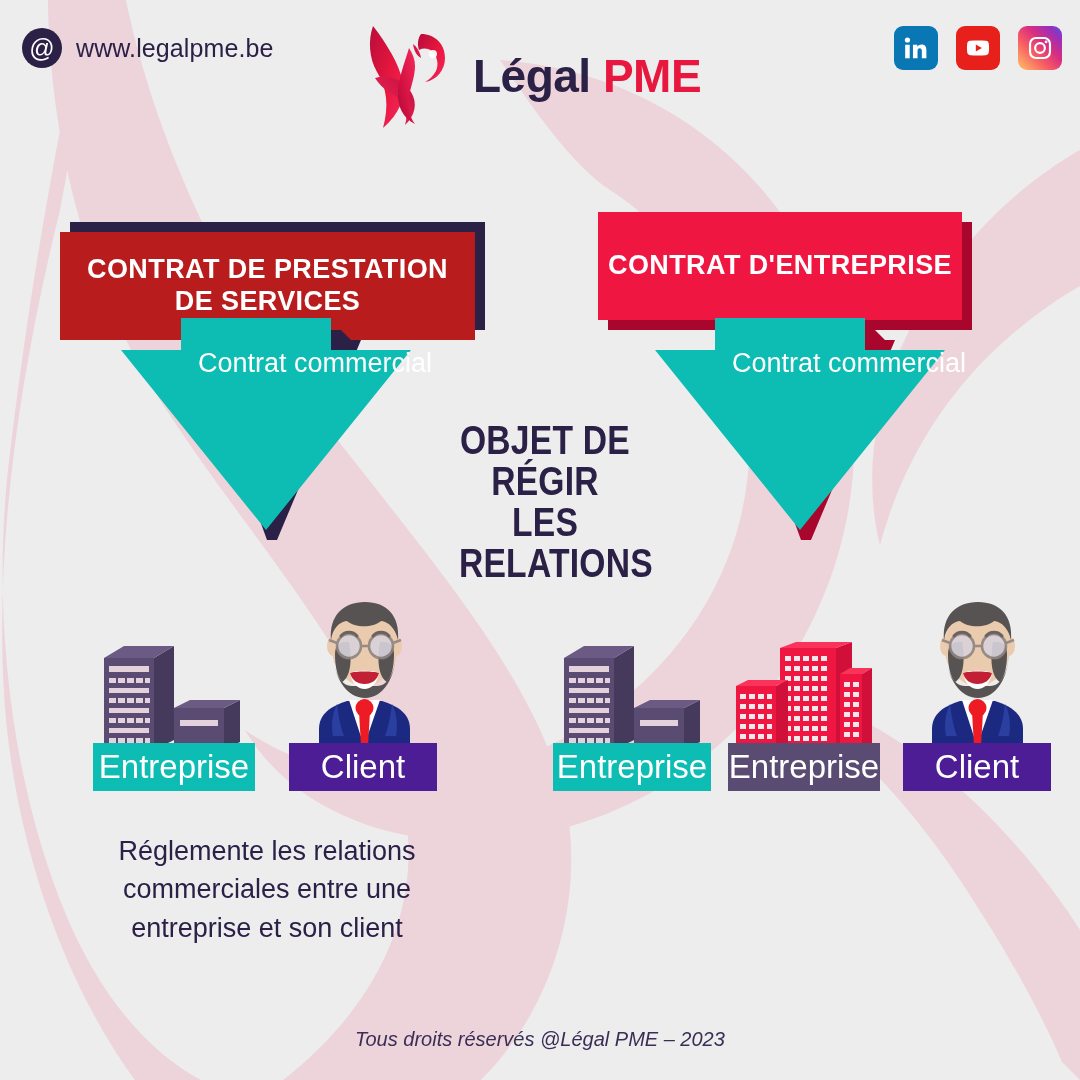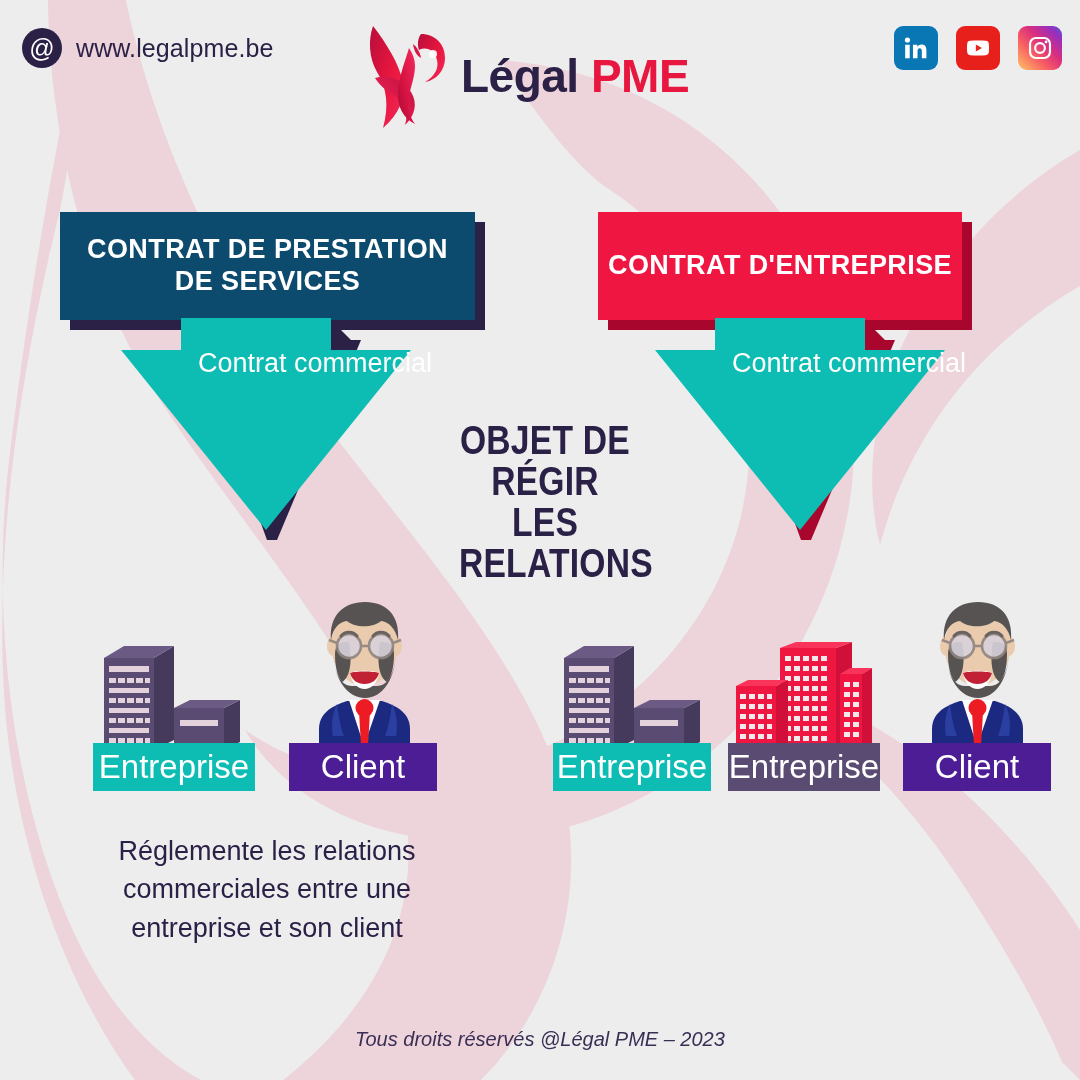--- a/index.html
+++ b/index.html
@@ -19,42 +19,42 @@
   .header { position:absolute; top:0; left:0; width:1080px; height:150px; z-index:5; }
 
   .site-url { position:absolute; left:22px; top:28px; display:flex; align-items:center; gap:14px; }
   .at-badge {
     width:40px; height:40px; border-radius:50%; background:#2B2046;
     display:flex; align-items:center; justify-content:center;
     color:#fff; font-size:25px; line-height:1; font-family:"Liberation Sans",sans-serif;
   }
   .url-text { font-size:25px; color:#2B2046; letter-spacing:.1px; }
 
-  .brand { position:absolute; left:365px; top:20px; display:flex; align-items:center; gap:4px; }
+  .brand { position:absolute; left:365px; top:20px; display:flex; align-items:center; gap:16px; }
   .brand-name { font-size:46px; font-weight:bold; letter-spacing:-.5px; white-space:nowrap; }
   .brand-name .w1 { color:#2B2046; }
   .brand-name .w2 { color:#E8173F; }
 
   .socials { position:absolute; right:18px; top:26px; display:flex; gap:18px; }
   .soc { width:44px; height:44px; border-radius:9px; display:flex; align-items:center; justify-content:center; }
   .soc.li { background:#0A77B5; }
   .soc.yt { background:#E8201B; }
   .soc.ig { background:linear-gradient(45deg,#FDC468 0%,#F95F62 35%,#D92E7F 60%,#962FBF 85%,#4F5BD5 100%); }
 
   
   .card { position:absolute; z-index:6; }
   .card .shadow { position:absolute; left:10px; top:10px; width:100%; height:100%; }
   .card .face {
     position:absolute; left:0; top:0; width:100%; height:100%;
     display:flex; align-items:center; justify-content:center; text-align:center;
     color:#fff; font-weight:bold; letter-spacing:.4px; line-height:1.18;
   }
   .card.left  { left:60px;  top:212px; width:415px; height:108px; }
   .card.left  .shadow { background:#2B2046; }
-  .card.left  .face   { background:#0c4a6e; font-size:27px; padding:0 8px; }
+  .card.left  .face   { background:#b91c1c; font-size:27px; padding:0 8px;margin-top:20px; }
   .card.right { left:598px; top:212px; width:364px; height:108px; }
   .card.right .shadow { background:#A8062C; }
   .card.right .face   { background:#EF1742; font-size:27px; padding:0 8px; }
 
   
   .arrow-wrap { position:absolute; z-index:6; width:300px; height:230px; }
   .arrow-wrap.left  { left:116px; top:318px; }
   .arrow-wrap.right { left:650px; top:318px; }
   .arrow-wrap svg { position:absolute; inset:0; width:100%; height:100%; }
   .arrow-label {

